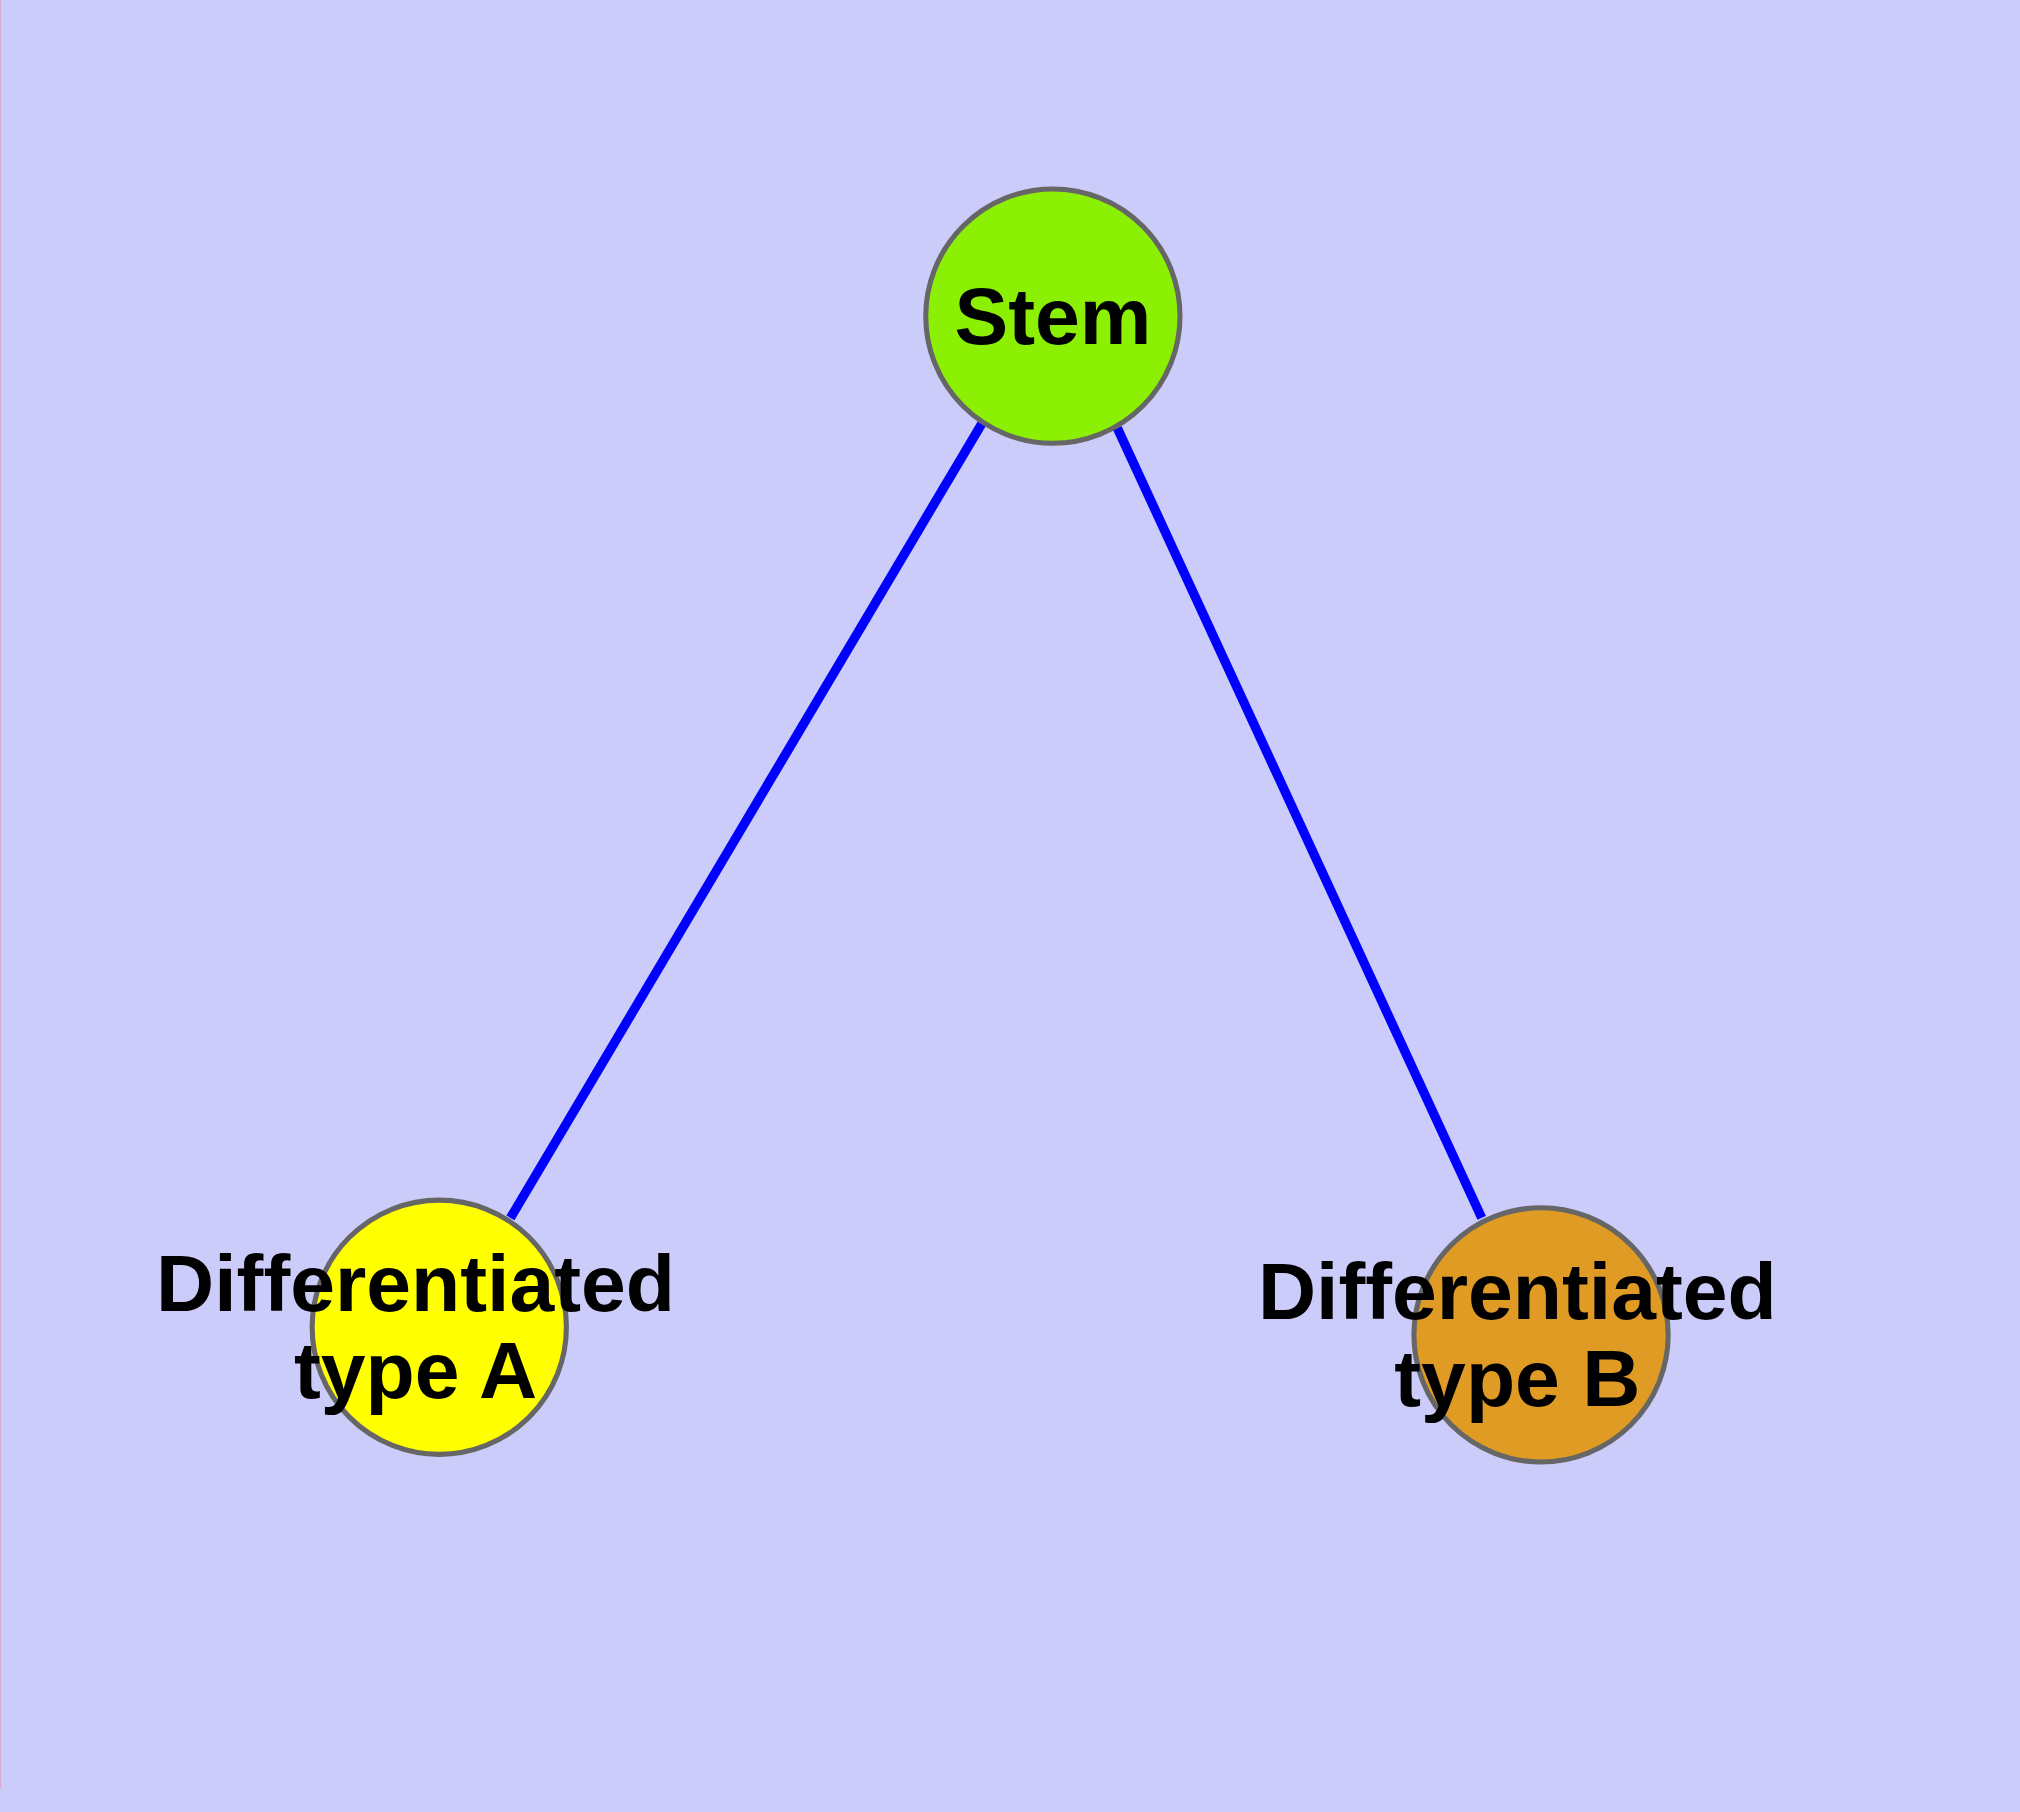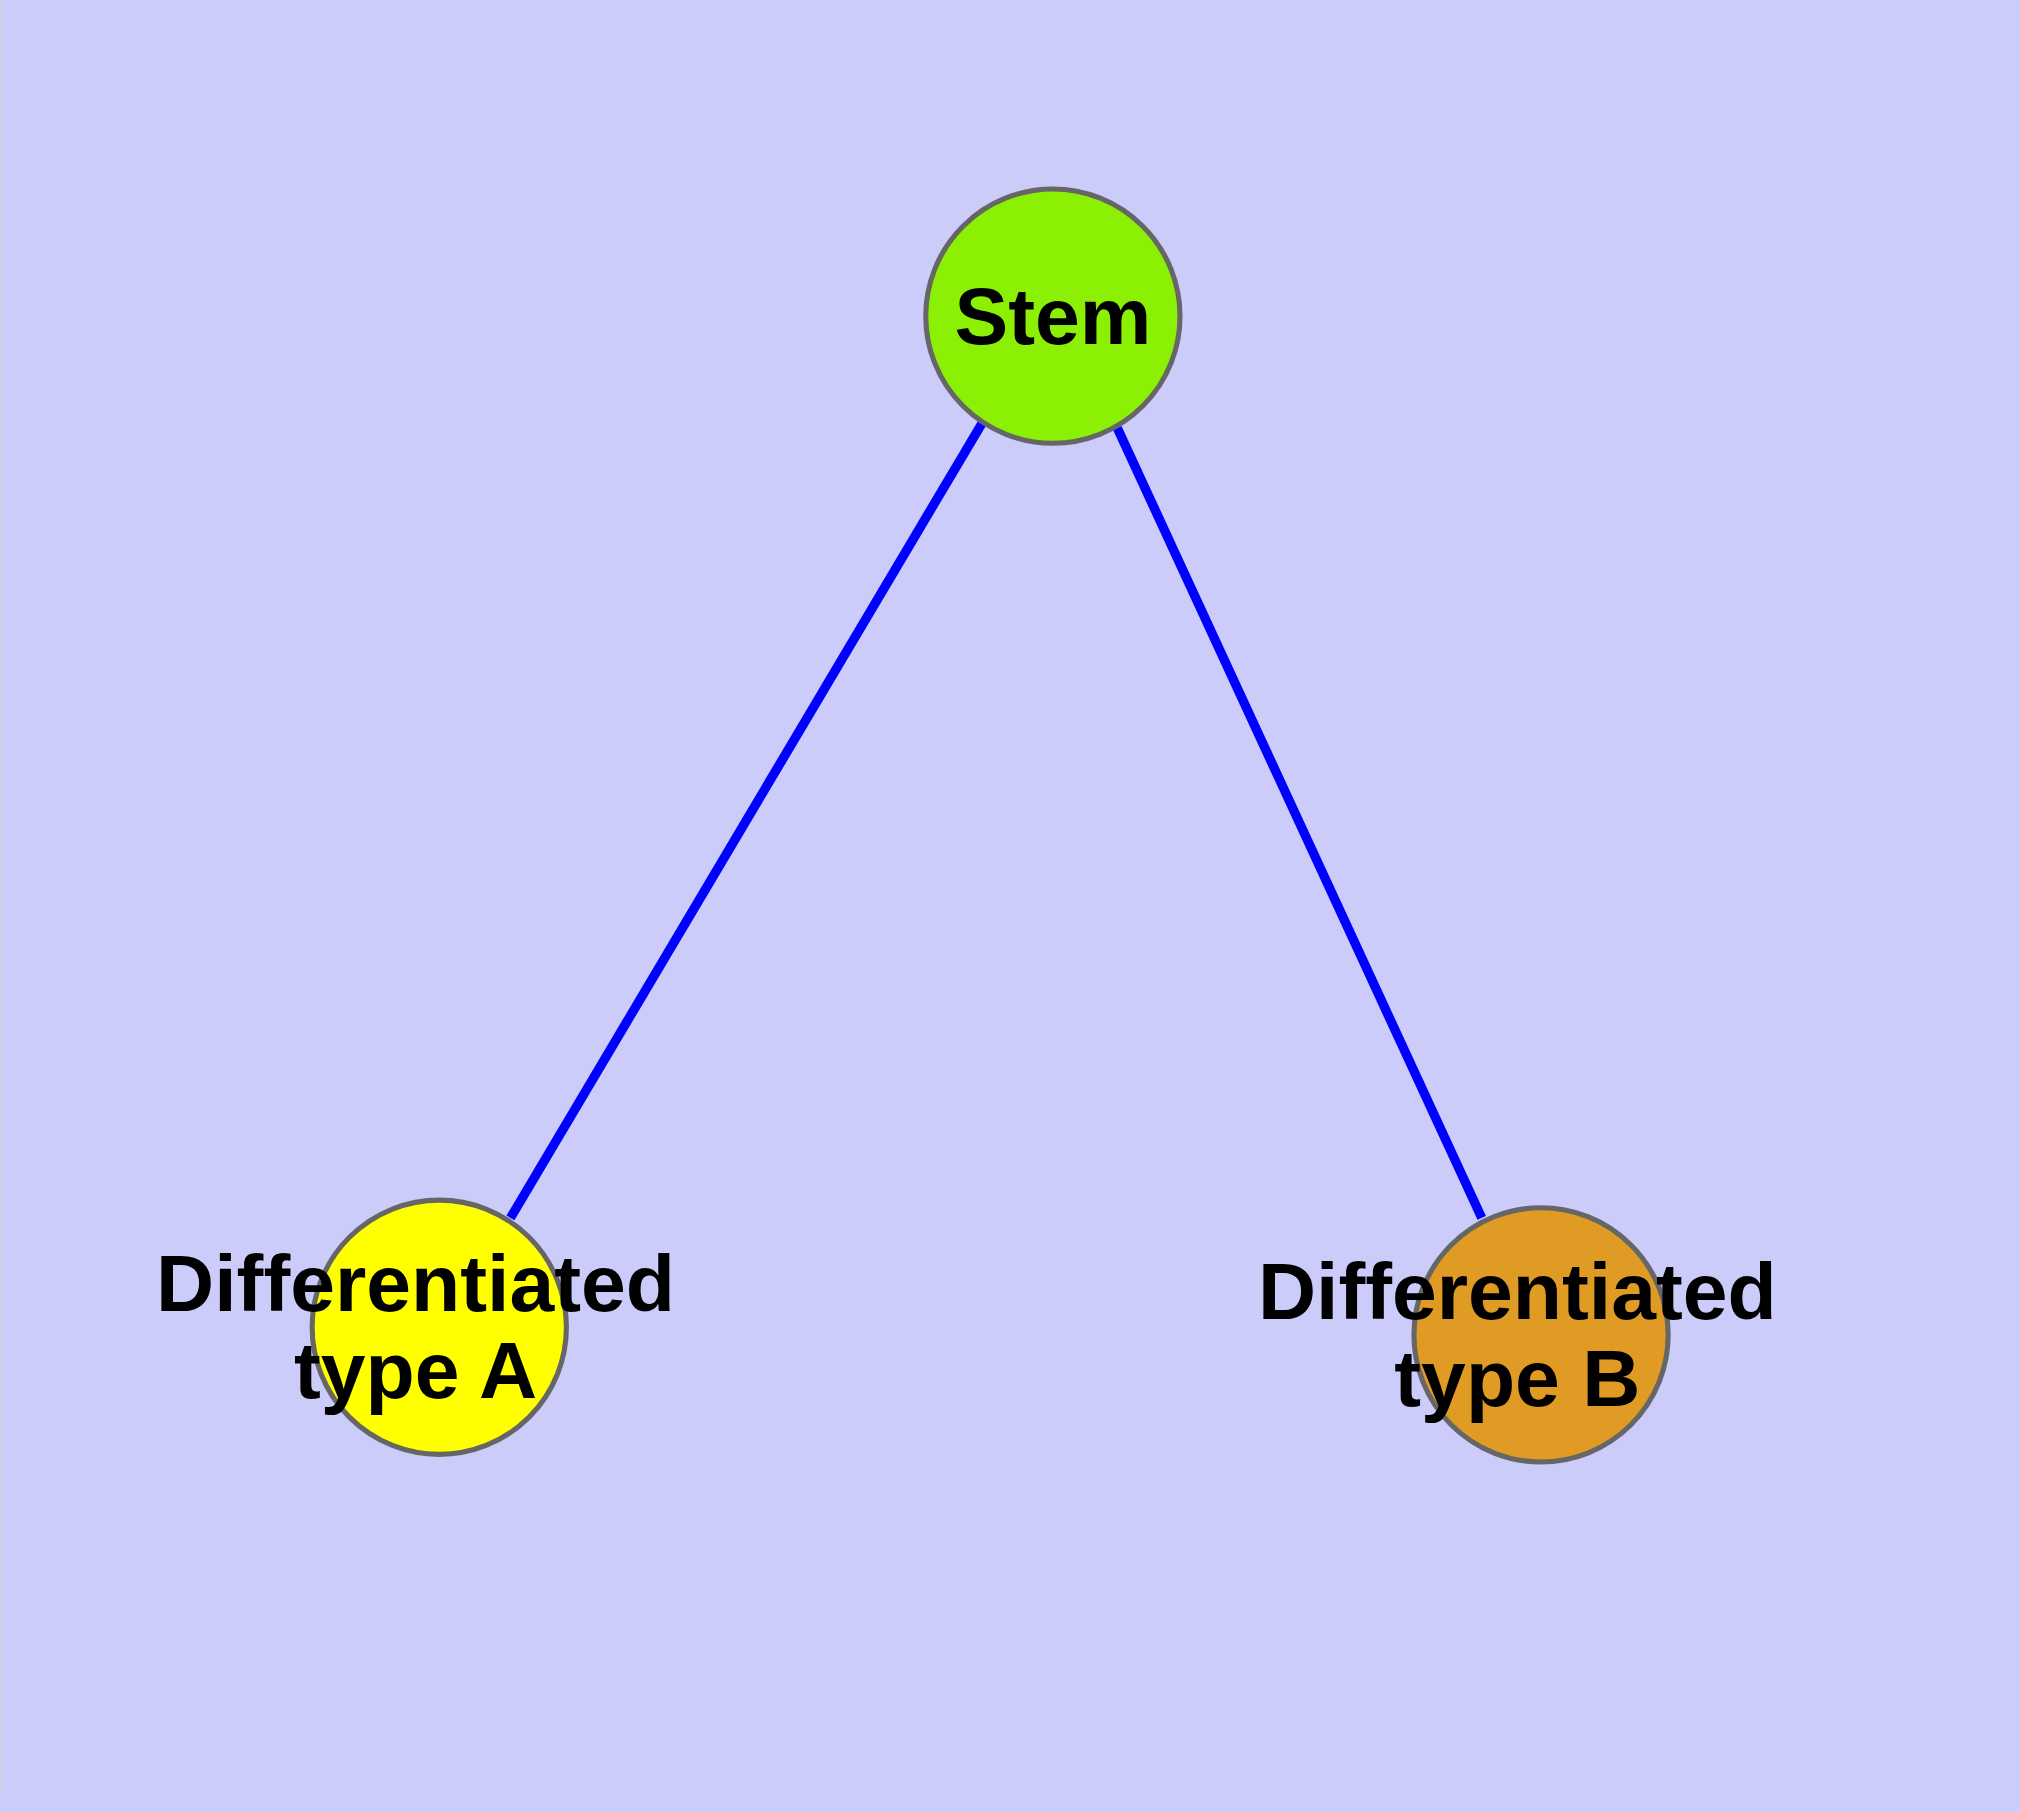--- a/index.html
+++ b/index.html
@@ -5,21 +5,21 @@
 <style>
   html, body {
     margin: 0;
     padding: 0;
     background: #ccccfa;
   }
   #stage {
     position: relative;
     width: 2021px;
     height: 1788px;
-    background: #fde047;
+    background: #ef4444;
     overflow: hidden;
     font-family: "Liberation Sans", "DejaVu Sans", sans-serif;
   }
   #graph-svg {
     position: absolute;
     inset: 0;
     width: 2021px;
     height: 1812px;
     display: block;
   }

